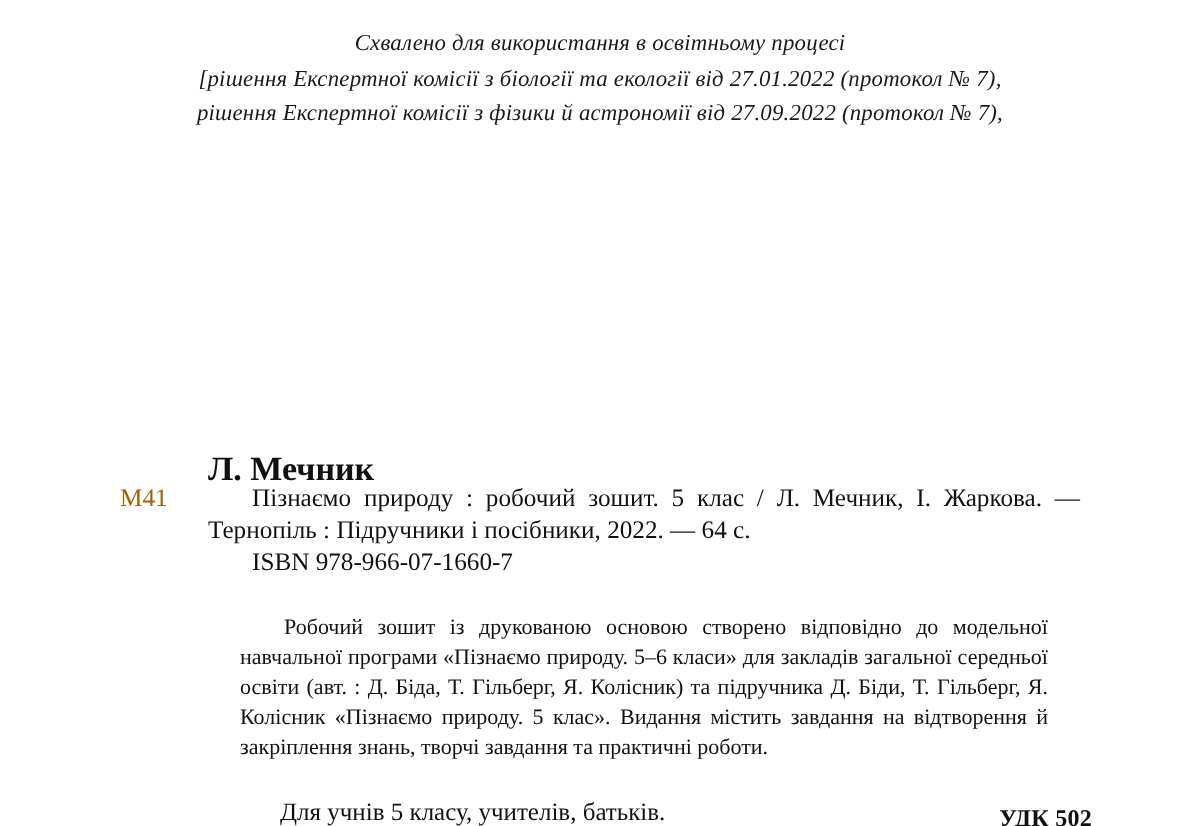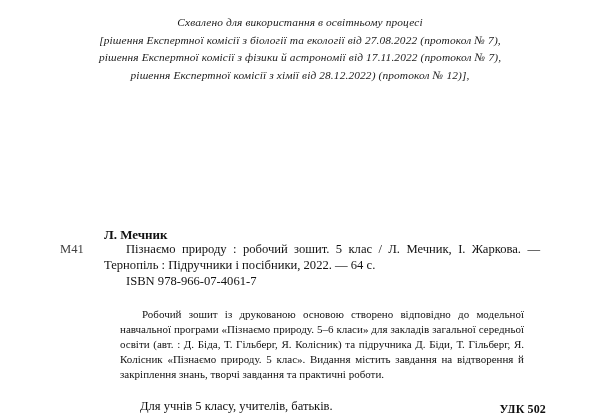--- a/index.html
+++ b/index.html
@@ -57,32 +57,32 @@
     display: flex;
     align-items: flex-start;
   }
 
   .shelfmark {
     flex: 0 0 44px;
     font-size: 12.6px;
     line-height: 15.4px;
     padding-top: 15.4px;   
     font-weight: 400;
-    color: #404040;
+    color: #a16207;
   }
 
   .cip-body {
     flex: 1 1 auto;
     font-size: 12.6px;
     line-height: 15.4px;
   }
 
   .author-line {
     font-weight: bold;
-    font-size: 13px;
+    font-size: 17px;
     line-height: 15.4px;
     margin: 0;
   }
 
   .title-para {
     margin: 0;
     text-align: justify;
     text-justify: inter-word;
     text-indent: 22px;
     font-size: 12.6px;
@@ -126,32 +126,31 @@
     color: #111111;
   }
 </style>
 </head>
 <body>
 
 <div class="page">
 
   <div class="approval-block">
     <span class="approval-line">Схвалено для використання в освітньому процесі</span>
-    <span class="approval-line">[рішення Експертної комісії з біології та екології від 27.08.2022 (протокол № 7),</span>
-    <span class="approval-line">рішення Експертної комісії з фізики й астрономії від 17.11.2022 (протокол № 7),</span>
-    <span class="approval-line">рішення Експертної комісії з хімії від 28.12.2022) (протокол № 12)],</span>
+    <span class="approval-line">[рішення Експертної комісії з біології та екології від 27.01.2022 (протокол № 7),</span>
+    <span class="approval-line">рішення Експертної комісії з фізики й астрономії від 27.09.2022 (протокол № 7),</span>
   </div>
 
   <div class="cip-block">
     <div class="cip-row">
       <div class="shelfmark">М41</div>
       <div class="cip-body">
         <p class="author-line">Л. Мечник</p>
         <p class="title-para">Пізнаємо природу : робочий зошит. 5 клас / Л. Мечник, І. Жаркова. — Тернопіль : Підручники і посібники, 2022. — 64 с.</p>
-        <p class="isbn-line">ISBN 978-966-07-4061-7</p>
+        <p class="isbn-line">ISBN 978-966-07-1660-7</p>
         <p class="annotation">Робочий зошит із друкованою основою створено відповідно до модельної навчальної програми «Пізнаємо природу. 5–6 класи» для закладів загальної середньої освіти (авт. : Д. Біда, Т. Гільберг, Я. Колісник) та підручника Д. Біди, Т. Гільберг, Я. Колісник «Пізнаємо природу. 5 клас». Видання містить завдання на відтворення й закріплення знань, творчі завдання та практичні роботи.</p>
         <p class="audience">Для учнів 5 класу, учителів, батьків.</p>
       </div>
     </div>
   </div>
 
   <div class="udc">УДК 502</div>
 
 </div>
 

